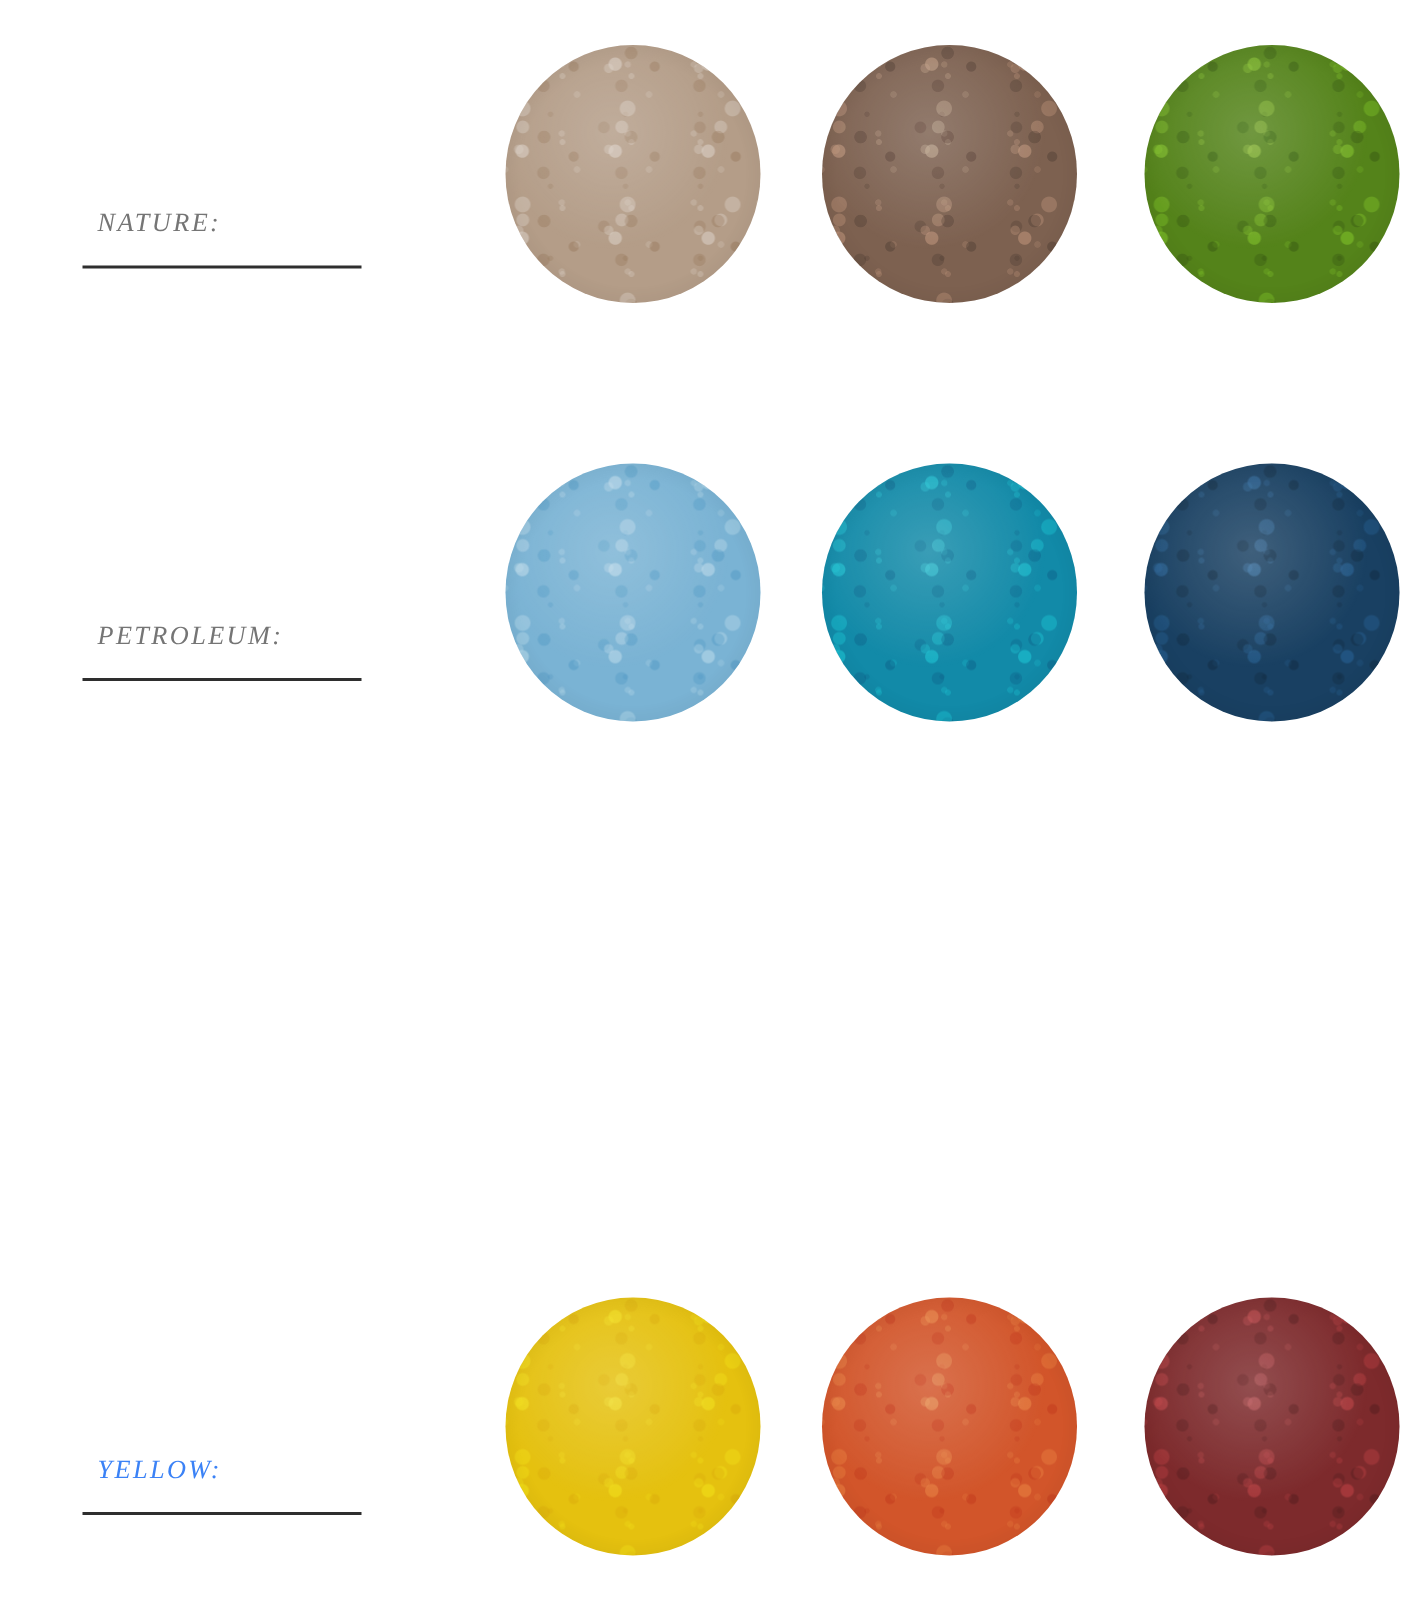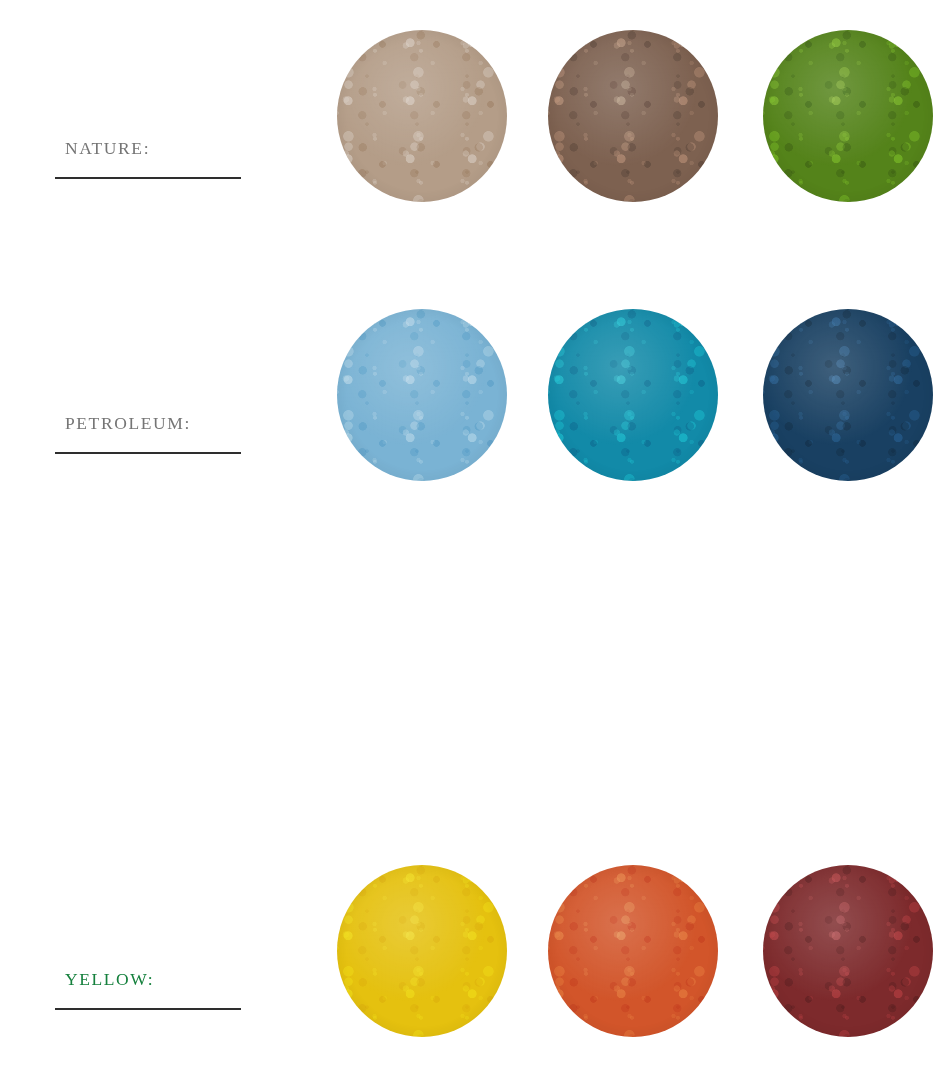--- a/index.html
+++ b/index.html
@@ -44,20 +44,21 @@
   .row-label {
     display: block;
     font-family: "Liberation Serif", "DejaVu Serif", serif;
     font-size: 17.5px;
     letter-spacing: 1.6px;
     color: #757575;
     white-space: nowrap;
     line-height: 1;
     text-align: left;
     padding-left: 10px;
+    font-style: italic;
   }
   .label-rule {
     display: block;
     width: 186px;
     height: 2px;
     background: #2e2e2e;
     margin-top: 19px;
     margin-left: 0;
   }
 
@@ -168,21 +169,21 @@
       <div class="swatch c2" style="background-color: rgb(25, 64, 98);">
         <div class="shade"></div>
         <div class="felt"></div>
       </div>
     </div>
   </section>
 
 
   <section class="swatch-row r3">
     <div class="label-block">
-      <span class="row-label" style="color: #15803d;">YELLOW:</span>
+      <span class="row-label" style="color: #3b82f6;">YELLOW:</span>
       <span class="label-rule" style="background: rgb(46, 46, 46);"></span>
     </div>
     <div class="circles">
       <div class="swatch c0" style="background-color: rgb(229, 193, 15);">
         <div class="shade"></div>
         <div class="felt"></div>
       </div>
       <div class="swatch c1" style="background-color: rgb(210, 85, 42);">
         <div class="shade"></div>
         <div class="felt"></div>

